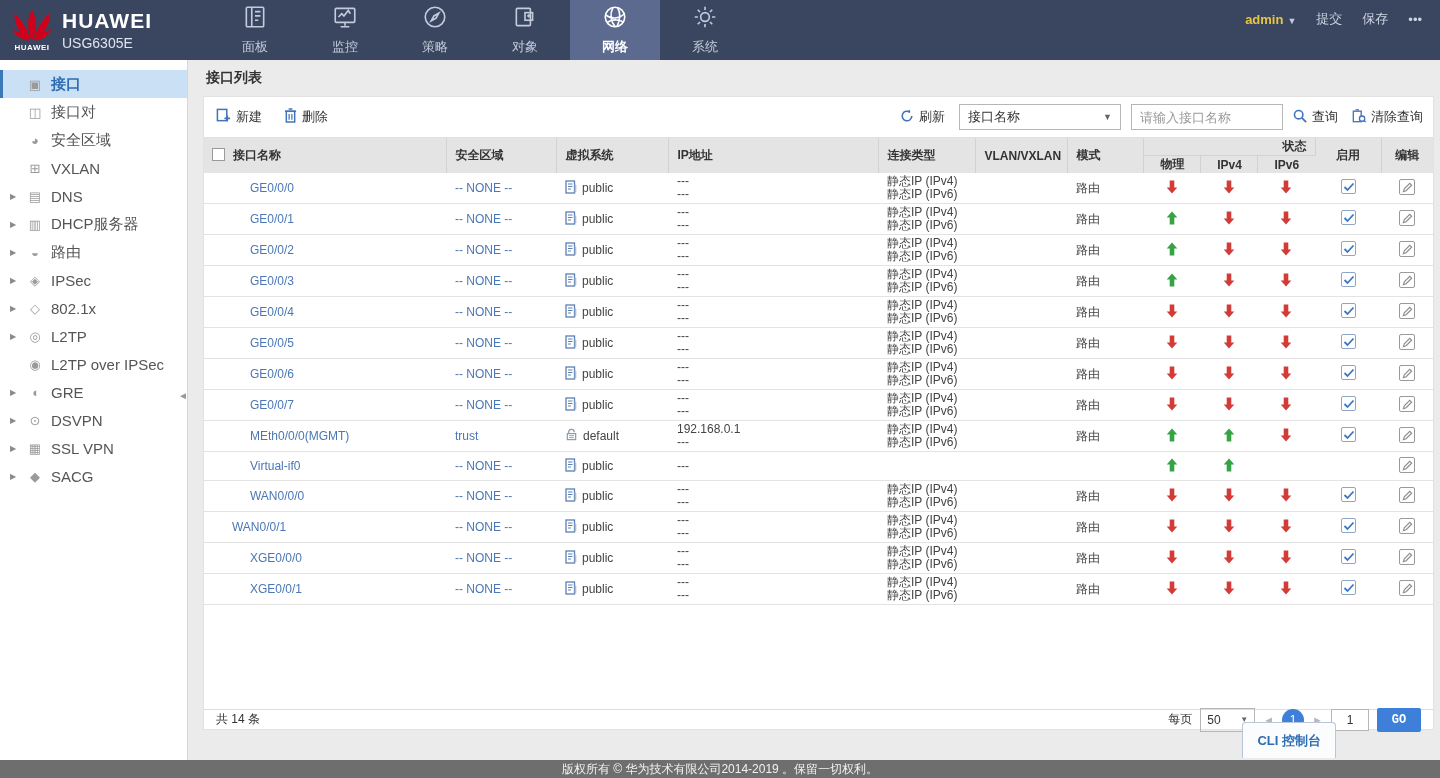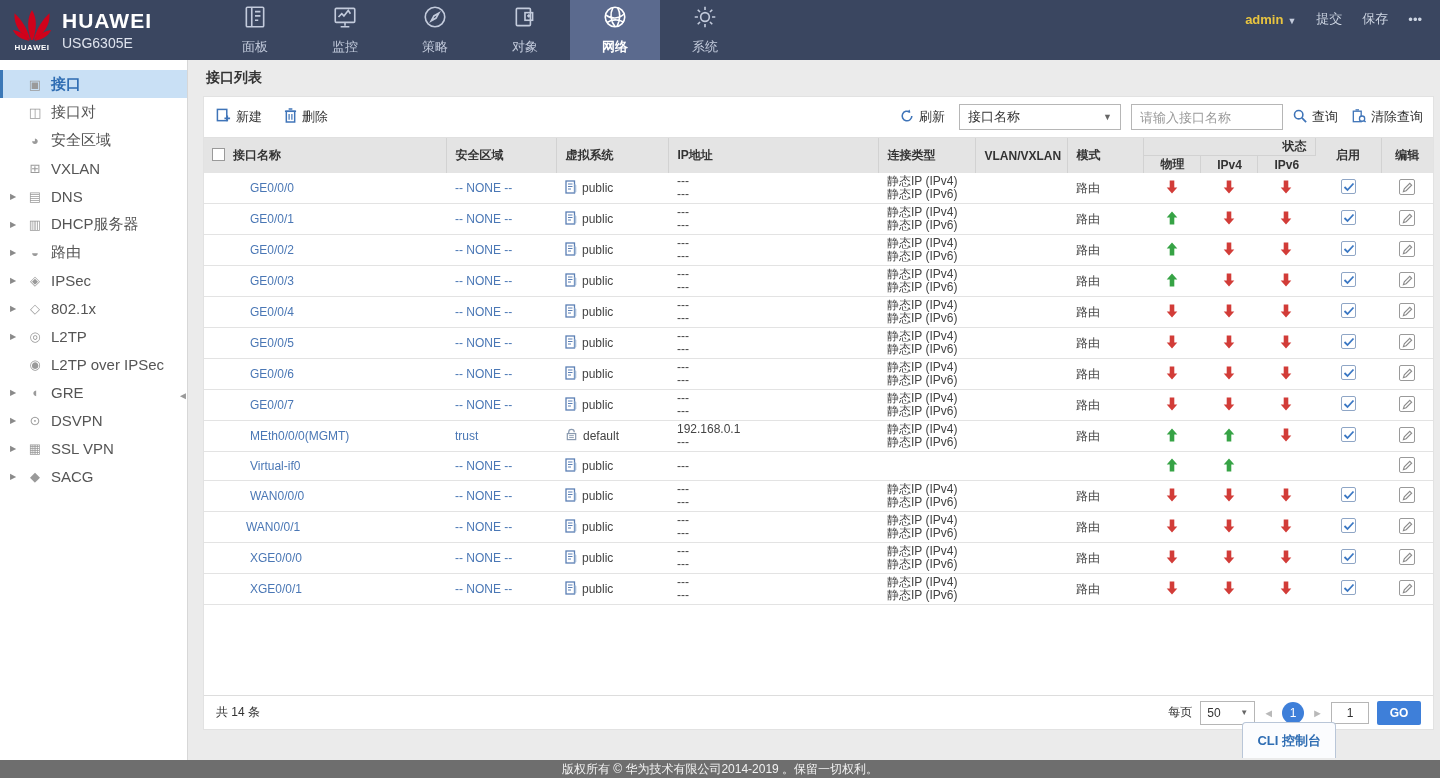--- a/index.html
+++ b/index.html
@@ -68,28 +68,28 @@
   tbody td.ctr { text-align:center; padding:2px 2px; }
   a.lnk { color:#4a77b5; text-decoration:none; cursor:pointer; }
   .stack div { line-height:13px; }
   .vsys { display:flex; align-items:center; gap:5px; }
   .chk { display:inline-block; width:15px; height:15px; border:1px solid #8fa6c6; border-radius:2px; background:#fff; position:relative; }
   .chk svg { position:absolute; left:1px; top:2px; }
   .editbox { display:inline-block; width:16px; height:16px; border:1px solid #9a9a9a; border-radius:2px; background:#fff; position:relative; cursor:pointer; }
   .editbox svg { position:absolute; left:2px; top:2px; }
 
   
-  .pager { height:34px; border-top:1px solid #ddd; display:flex; align-items:center; padding:0 12px; font-size:12px; color:#333; }
+  .pager { height:20px; border-top:1px solid #ddd; display:flex; align-items:center; padding:0 12px; font-size:12px; color:#333; }
   .pager-right { margin-left:auto; display:flex; align-items:center; gap:8px; }
   .pp-select { width:55px; height:24px; border:1px solid #b6b6b6; display:flex; align-items:center; padding:0 6px; cursor:pointer; }
   .pp-select .sb-caret { margin-left:auto; color:#666; font-size:8px; }
   .pg-arrow { color:#b9b9b9; font-size:11px; cursor:pointer; }
   .pg-cur { width:22px; height:22px; border-radius:50%; background:#3e7fd9; color:#fff; font-size:12px; display:flex; align-items:center; justify-content:center; }
   .pg-input { width:38px; height:22px; border:1px solid #b6b6b6; text-align:center; font-size:12px; color:#333; }
-  .go-btn { width:44px; height:24px; background:#3e7fd9; color:#fff; border:none; font-size:12px; font-weight:bold; border-radius:2px; cursor:pointer; }
+  .go-btn { width:44px; height:24px; background:#3e7fd9; color:#fff; border:none; font-size:12px; font-weight:bold; border-radius:2px; cursor:pointer;font-family:Liberation Mono, monospace; }
 
   
   .below-panel { flex:1; position:relative; }
   .cli-btn { position:absolute; right:104px; bottom:2px; height:36px; padding:0 14px; background:#fbfcfe; border:1px solid #b9c6d8; border-bottom:none; border-radius:4px 4px 0 0; color:#2f6db3; font-size:13px; font-weight:bold; display:flex; align-items:center; cursor:pointer; }
   .copyright { height:18px; background:#6e6e6e; color:#f2f2f2; font-size:12px; display:flex; align-items:center; justify-content:center; }
 </style>
 </head>
 <body>
 
 <div class="hdr">
@@ -796,21 +796,21 @@
                     <path d="M6 0.5 L11.3 6.5 H8.3 V13.5 H3.7 V6.5 H0.7 Z" fill="#d23c38"></path>
                   </svg></td>
                 <td class="ctr"><span class="chk"><svg width="12" height="10" viewBox="0 0 12 10">
                       <path d="M1.5 5 L4.5 8 L10.5 1.5" fill="none" stroke="#3b78c4" stroke-width="1.8"></path>
                     </svg></span></td>
                 <td class="ctr"><span class="editbox"><svg width="11" height="11" viewBox="0 0 12 12">
                       <path d="M1.5 10.5 L2.5 7.5 L8.5 1.5 L10.5 3.5 L4.5 9.5 Z" fill="none" stroke="#8a8a8a" stroke-width="1.2"></path>
                     </svg></span></td>
               </tr>
               <tr>
-                <td style="padding-left:42px"><a class="lnk">WAN0/0/1</a></td>
+                <td style="padding-left:28px"><a class="lnk">WAN0/0/1</a></td>
                 <td><a class="lnk">-- NONE --</a></td>
                 <td>
                   <span class="vsys">
                     <span><svg width="12" height="14" viewBox="0 0 12 14">
                         <rect x="1" y="1" width="8.5" height="12" fill="none" stroke="#5b7fb4" stroke-width="1.3"></rect>
                         <path d="M3 4 h4.5 M3 6.5 h4.5 M3 9 h3" stroke="#5b7fb4" stroke-width="1"></path>
                         <path d="M10 4 v9 M10.8 5 v7" stroke="#9ab4d4" stroke-width="0.9"></path>
                       </svg></span>
                     <span>public</span>
                   </span>

